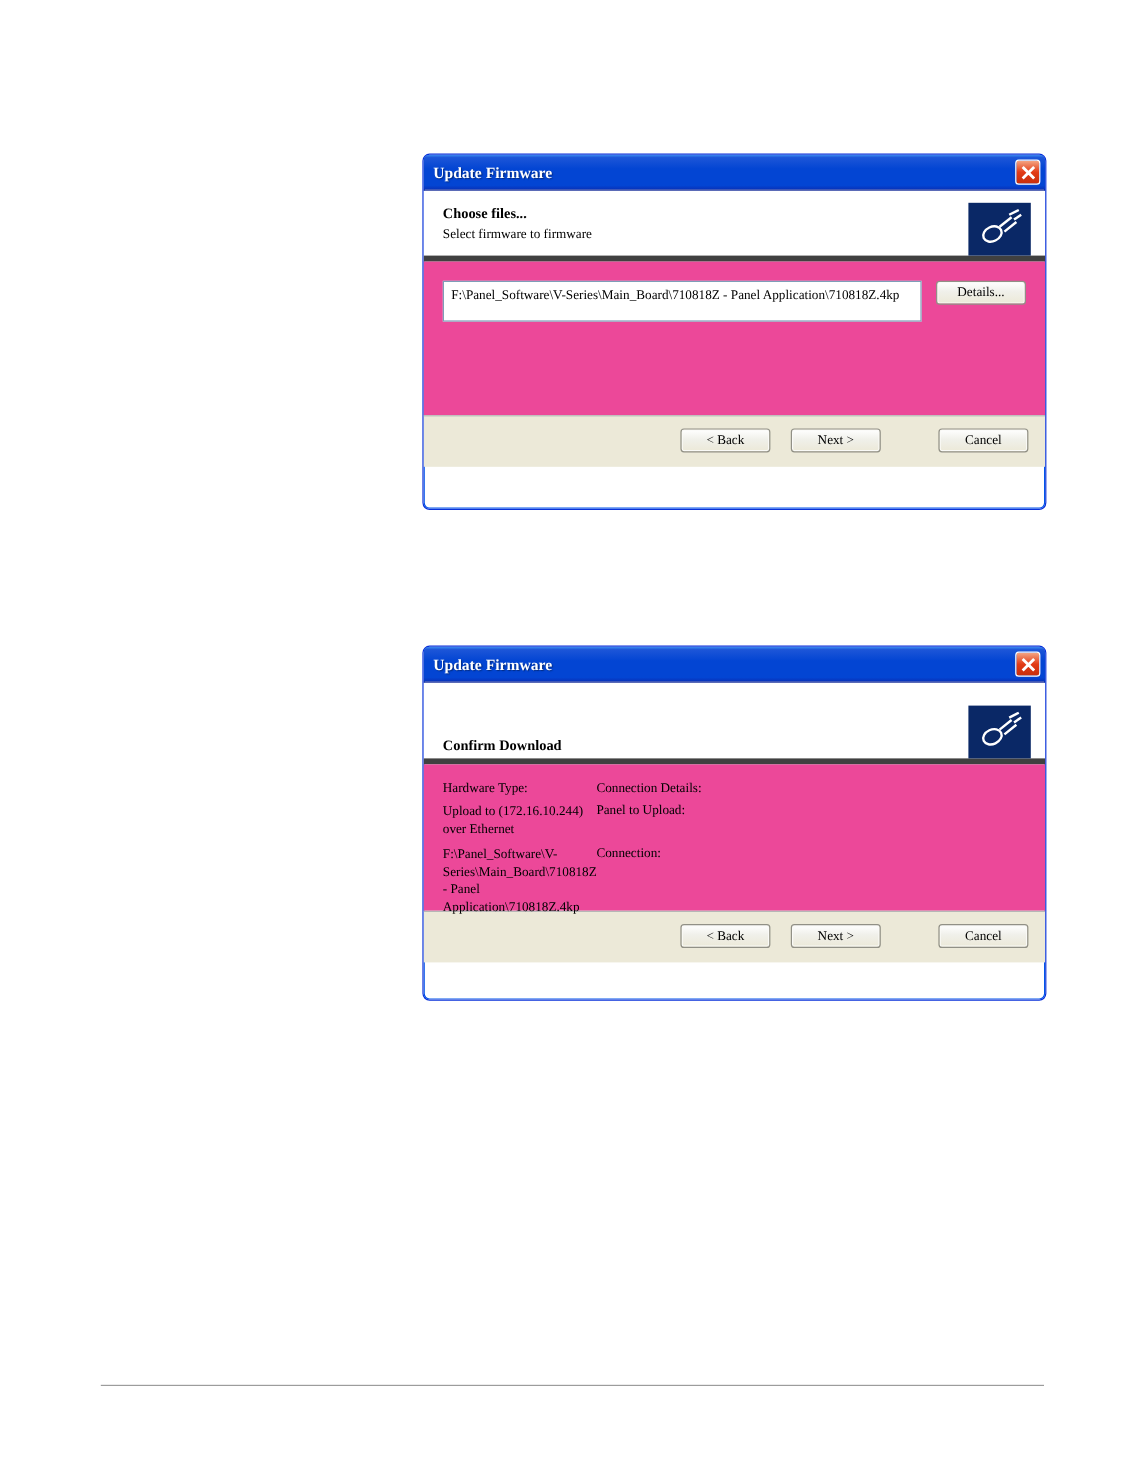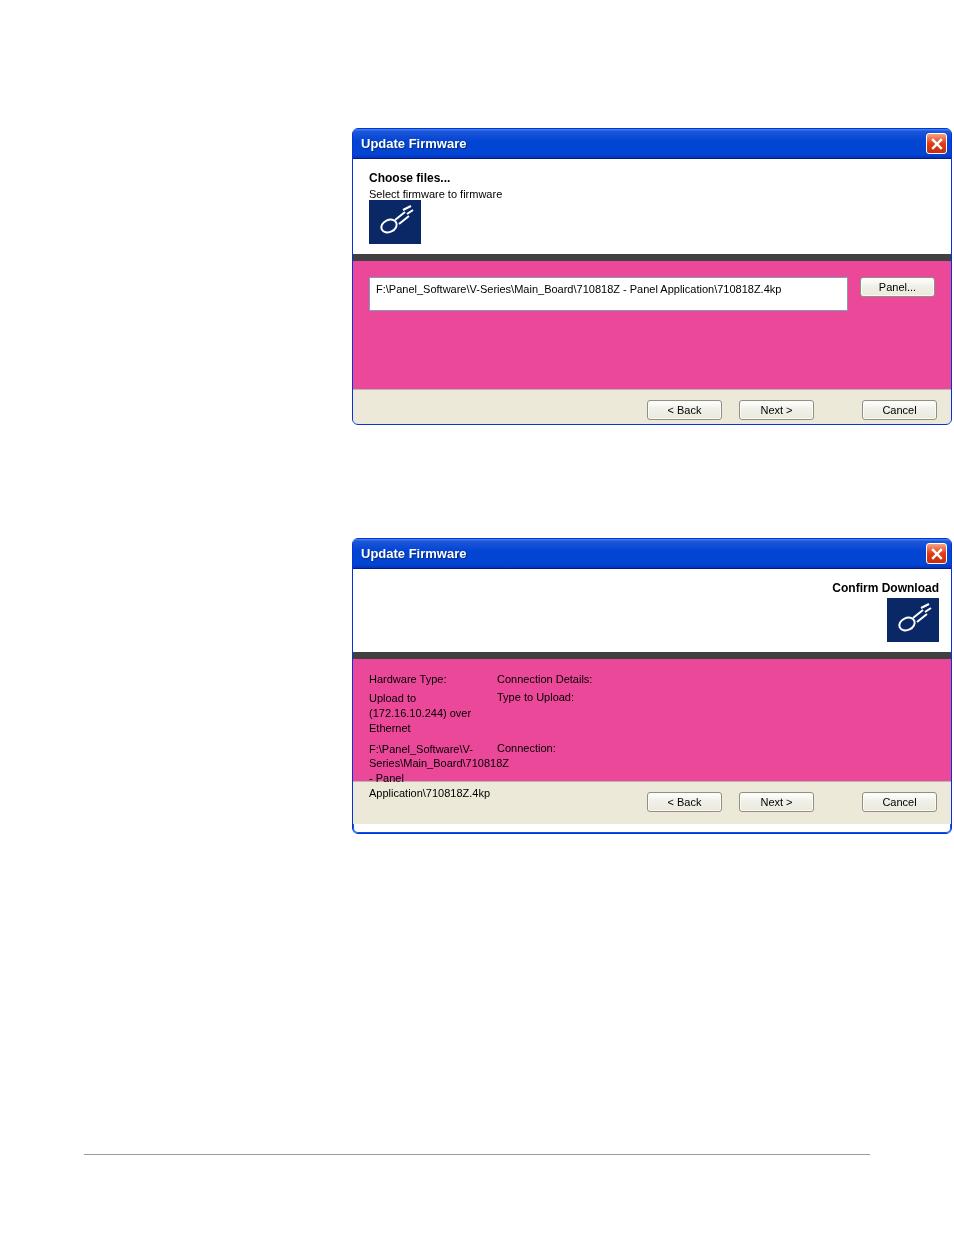--- a/index.html
+++ b/index.html
@@ -6,25 +6,26 @@
     body {
       background: #ffffff;
       font-family: Tahoma, Arial, sans-serif;
       font-size: 11px;
       width: 954px;
       height: 1235px;
       position: relative;
     }
     .dialog {
       position: absolute;
-      width: 600px;
+      width: 520px;
       border: 1px solid #0831d9;
       border-radius: 6px;
       overflow: hidden;
       box-shadow: 0 0 0 1px #0055ea inset;
+      font-family: Liberation Serif, serif;
     }
     .dialog1 { left: 352px; top: 128px; height: 297px; }
     .dialog2 { left: 352px; top: 538px; height: 296px; }
     .titlebar {
       height: 30px;
       background: linear-gradient(to bottom, #3c8cf0 0%, #1d56d8 8%, #0345d3 40%, #0345d3 88%, #0831b8 100%);
       padding: 0 4px 0 8px;
       display: flex;
       align-items: center;
       justify-content: space-between;
@@ -40,26 +41,25 @@
       width: 21px; height: 21px;
       background: linear-gradient(to bottom, #f4a583 0%, #e23b16 50%, #c72e0c 100%);
       border: 1px solid #ffffff;
       border-radius: 3px;
       display: flex; align-items: center; justify-content: center;
       cursor: pointer;
     }
     .close-btn svg { width: 12px; height: 12px; }
     .header-section {
       background: #ffffff;
-      border-bottom: 7px solid #404040;
-      padding: 10px 12px 10px 16px;
+      border-bottom: 5px solid #404040;
+      padding: 10px 12px 0 16px;
       display: flex;
       justify-content: space-between;
       align-items: flex-start;
-      flex-direction: column;
     }
     .header-text { padding-top: 2px; }
     .header-title { font-weight: bold; font-size: 12px; color: #000; margin-bottom: 3px; }
     .header-sub { font-size: 11px; color: #000; }
     .header-icon {
       width: 52px; height: 44px;
       background: #0a2866;
       display: flex; align-items: center; justify-content: center;
       flex-shrink: 0;
     }
@@ -142,21 +142,21 @@
             <ellipse cx="14" cy="22" rx="8" ry="6" transform="rotate(-25 14 22)"></ellipse>
             <path d="M20 16 L30 8 M24 20 L34 12"></path>
             <path d="M28 6 L36 2 M32 10 L38 6"></path>
           </g>
         </svg>
     </div>
   </div>
   <div class="body-section d1-body">
     <div class="file-row">
       <div class="file-input">F:\Panel_Software\V-Series\Main_Board\710818Z - Panel Application\710818Z.4kp</div>
-      <button class="btn">Panel...</button>
+      <button class="btn">Details...</button>
     </div>
   </div>
   <div class="footer">
     <button class="btn">&lt; Back</button>
     <button class="btn">Next &gt;</button>
     <span class="spacer"></span>
     <button class="btn">Cancel</button>
   </div>
 </div>
 
@@ -181,21 +181,21 @@
             <path d="M28 6 L36 2 M32 10 L38 6"></path>
           </g>
         </svg>
     </div>
   </div>
   <div class="body-section d2-body">
     <div class="info-grid">
       <div class="label">Hardware Type:</div>
       <div class="label">Connection Details:</div>
       <div class="val">Upload to  (172.16.10.244) over Ethernet</div>
-      <div class="label">Type to Upload:</div>
+      <div class="label">Panel to Upload:</div>
       <div class="val">F:\Panel_Software\V-Series\Main_Board\710818Z - Panel Application\710818Z.4kp</div>
       <div class="label">Connection:</div>
     </div>
   </div>
   <div class="footer">
     <button class="btn">&lt; Back</button>
     <button class="btn">Next &gt;</button>
     <span class="spacer"></span>
     <button class="btn">Cancel</button>
   </div>

